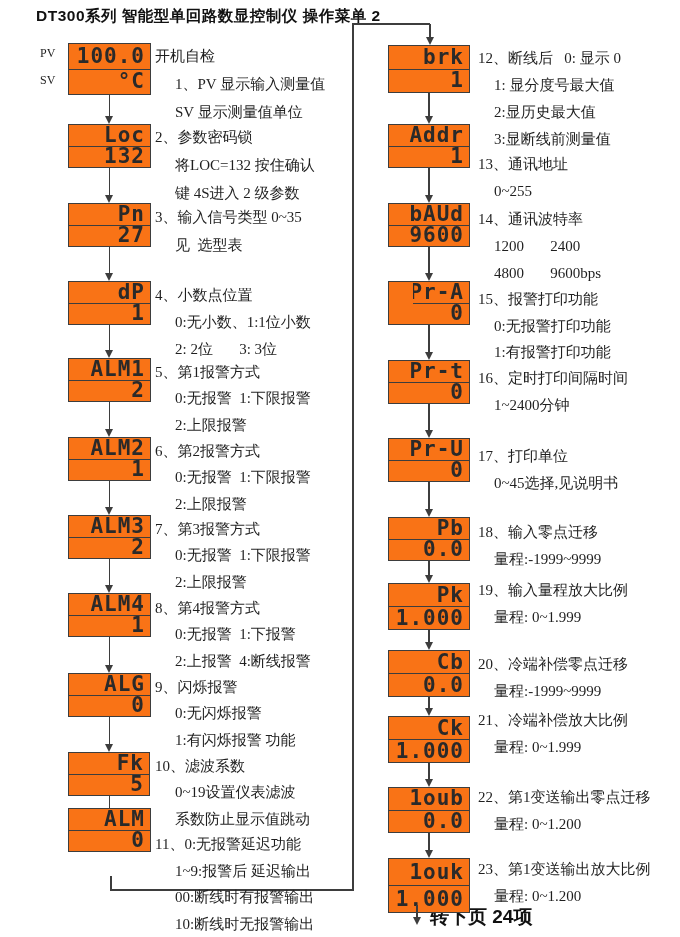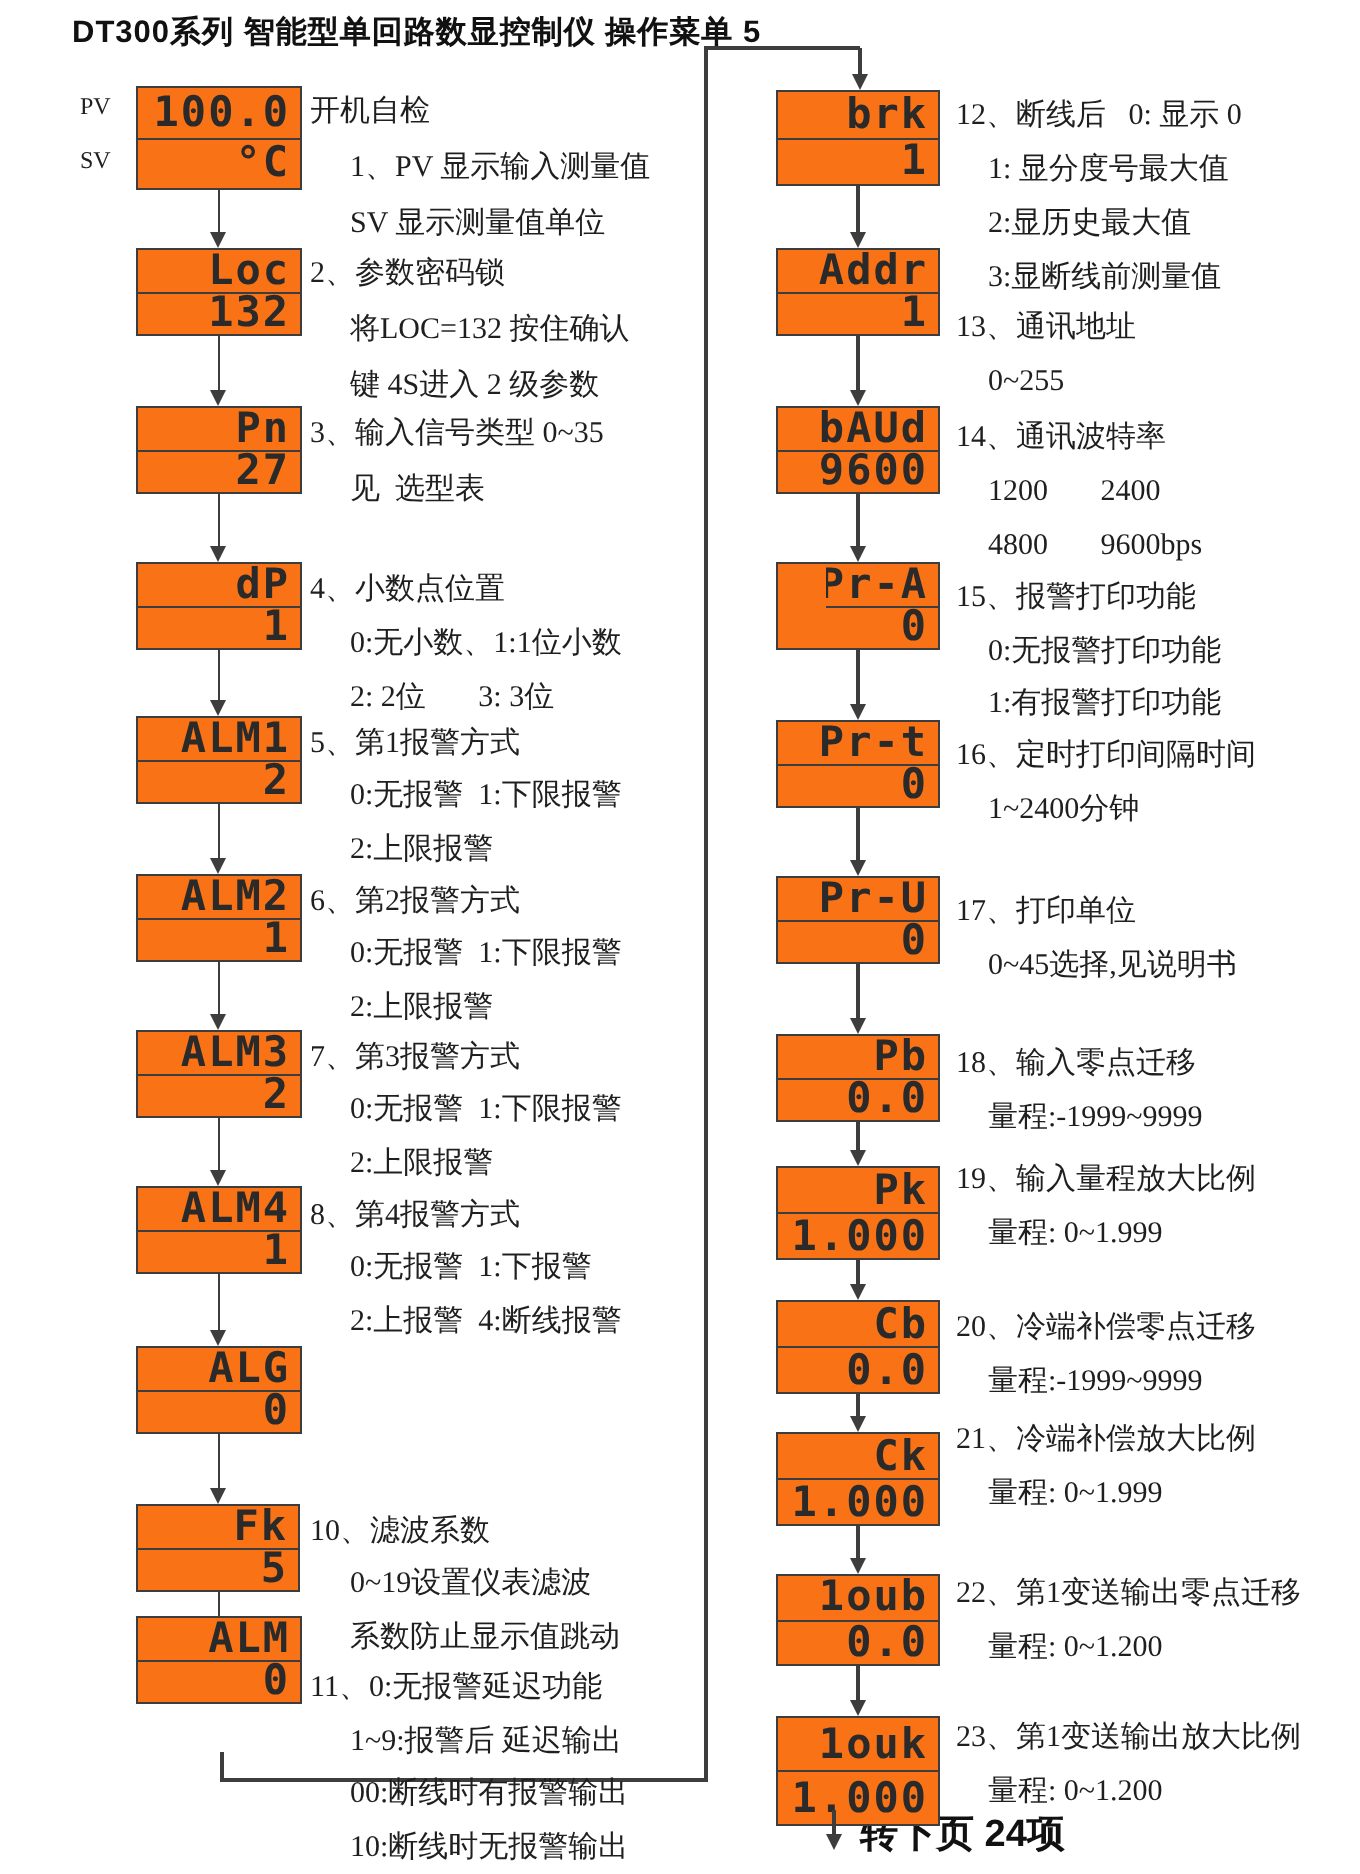--- a/index.html
+++ b/index.html
@@ -38,21 +38,21 @@
   .footer{
     position:absolute;font-family:"Liberation Sans",sans-serif;
     font-weight:bold;font-size:19px;color:#111;white-space:pre;
   }
 </style>
 </head>
 <body>
 
 <div id="stage">
 
-  <div class="title">DT300系列 智能型单回路数显控制仪 操作菜单 5</div>
+  <div class="title">DT300系列 智能型单回路数显控制仪 操作菜单 2</div>
 
   <div class="pvsv" style="left:40px;top:46px">PV</div>
   <div class="pvsv" style="left:40px;top:73px">SV</div>
 
   <div class="vline" style="left:110px;top:876px;height:14px"></div>
   <div class="hline" style="left:110px;top:889px;width:244px"></div>
   <div class="vline" style="left:352px;top:23px;height:868px"></div>
   <div class="hline" style="left:352px;top:23px;width:78px"></div>
 
   <div class="footer" style="left:430px;top:904px">转下页 24项</div>
@@ -110,20 +110,21 @@
       <div class="lcd-row">ALM4</div>
       <div class="lcd-row">1</div>
     </div>
     <div class="txt" style="left: 155px; top: 595px; line-height: 26.3px;"><div class="line">8、第4报警方式</div><div class="line" style="padding-left: 20px;">0:无报警  1:下报警</div><div class="line" style="padding-left: 20px;">2:上报警  4:断线报警</div></div>
     <div class="vline" style="left: 108.5px; top: 637px; height: 30px;"></div>
     <div class="arrowhead" style="left: 105.3px; top: 665px;"></div>
     <div class="lcd" style="left: 68px; top: 673px; width: 83px; height: 44px;">
       <div class="lcd-row">ALG</div>
       <div class="lcd-row">0</div>
     </div>
+    <div class="txt" style="left: 155px; top: 674px; line-height: 26.3px;"><div class="line">9、闪烁报警</div><div class="line" style="padding-left: 20px;">0:无闪烁报警</div><div class="line" style="padding-left: 20px;">1:有闪烁报警 功能</div></div>
     <div class="vline" style="left: 108.5px; top: 717px; height: 29px;"></div>
     <div class="arrowhead" style="left: 105.3px; top: 744px;"></div>
     <div class="lcd" style="left: 68px; top: 752px; width: 82px; height: 44px;">
       <div class="lcd-row">Fk</div>
       <div class="lcd-row">5</div>
     </div>
     <div class="txt" style="left: 155px; top: 753px; line-height: 26.3px;"><div class="line">10、滤波系数</div><div class="line" style="padding-left: 20px;">0~19设置仪表滤波</div><div class="line" style="padding-left: 20px;">系数防止显示值跳动</div></div>
     <div class="vline" style="left: 108.5px; top: 796px; height: 30px;"></div>
     <div class="arrowhead" style="left: 105.3px; top: 824px;"></div>
     <div class="lcd" style="left: 68px; top: 808px; width: 83px; height: 44px; text-align: right;">

